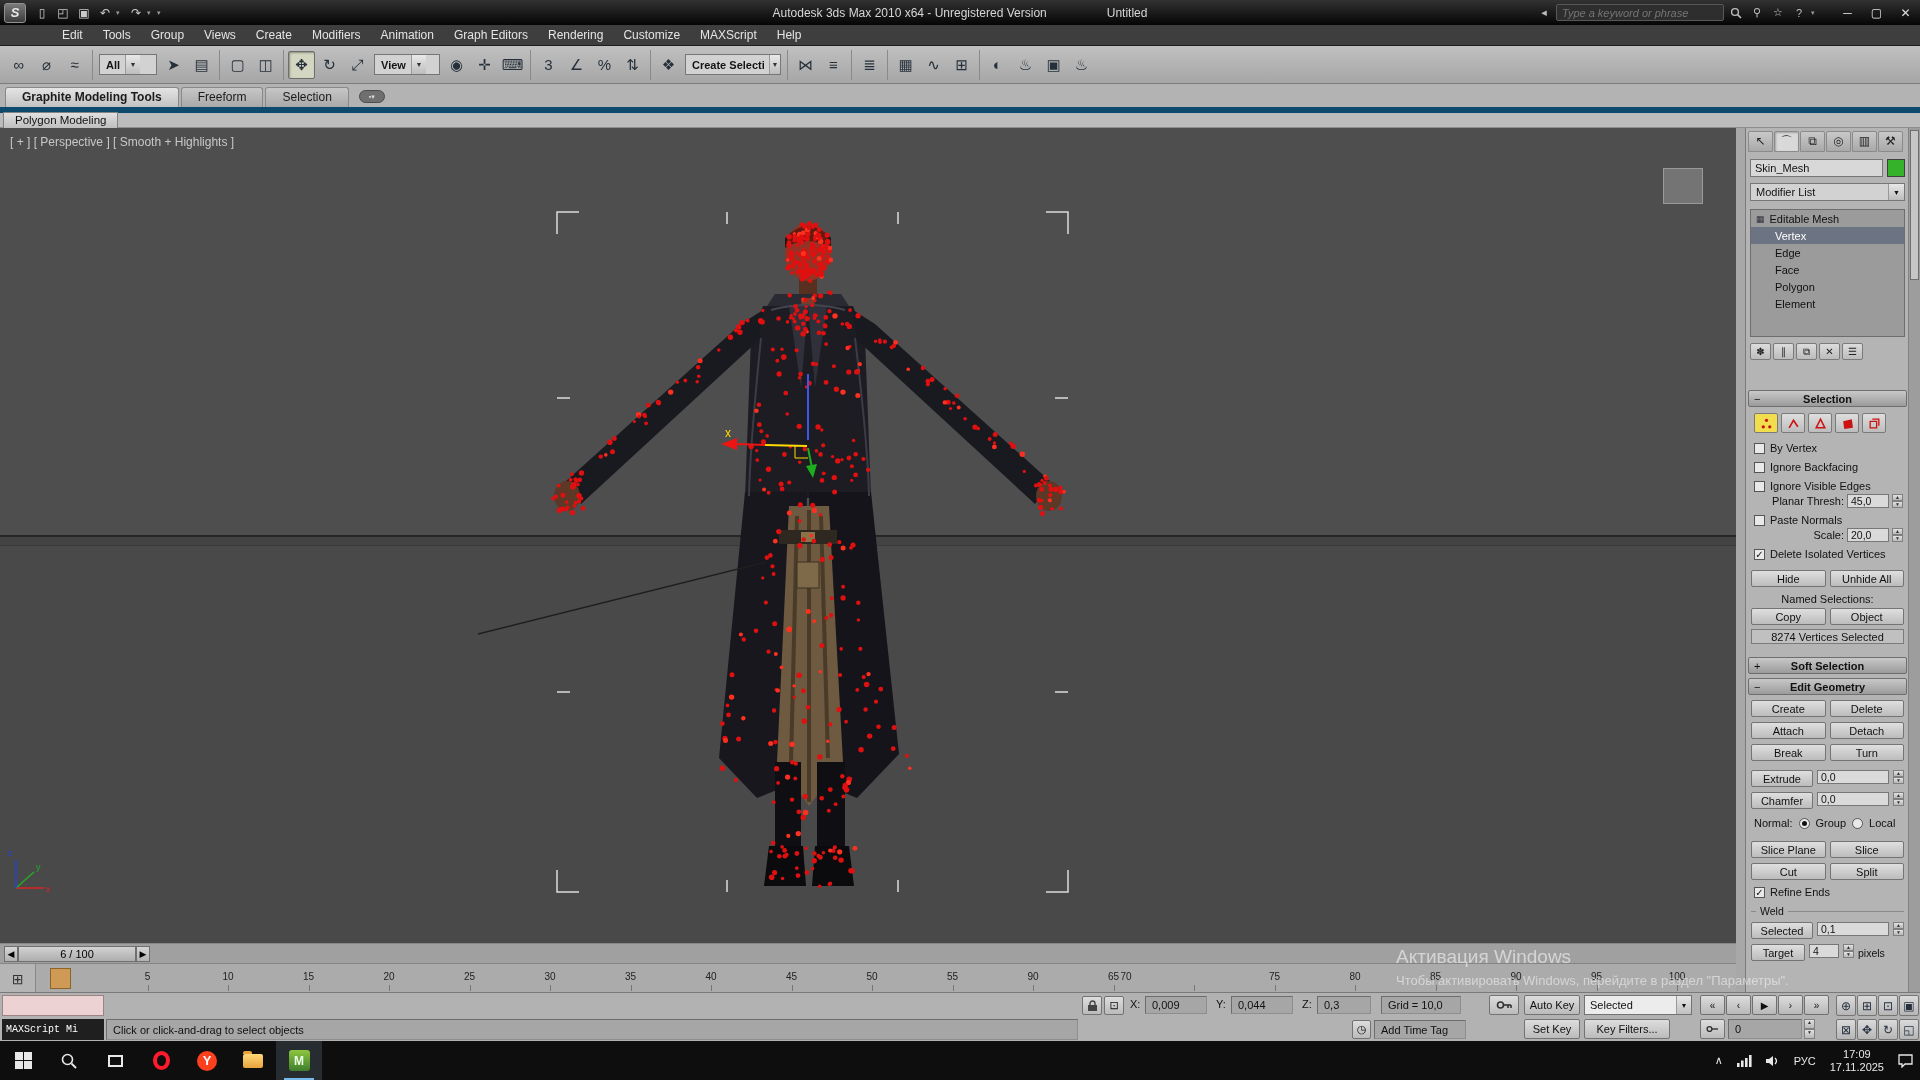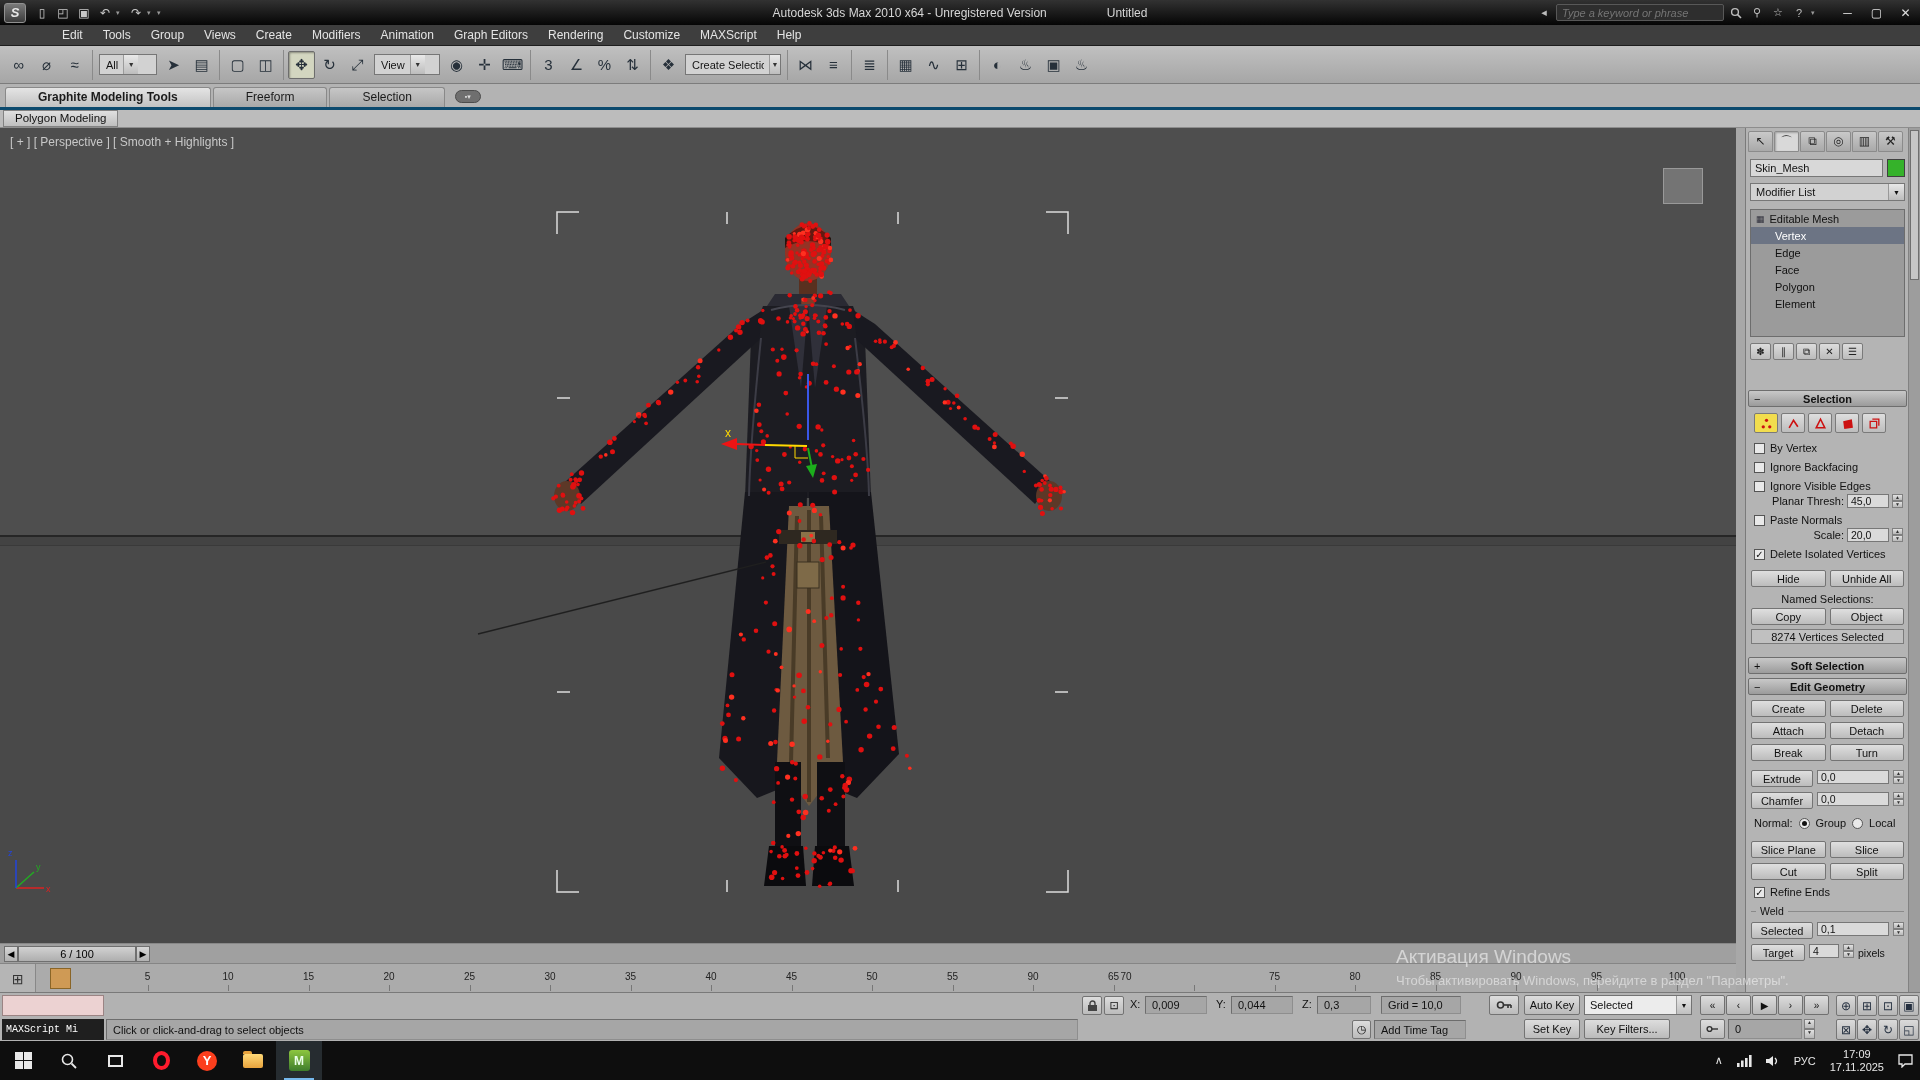--- a/index.html
+++ b/index.html
@@ -32,34 +32,34 @@
 
   
   .toolbar { position:absolute; top:46px; left:0; width:1920px; height:38px;
     background:linear-gradient(#c0c0c0,#a6a6a6); border-bottom:1px solid #7c7c7c;
     display:flex; align-items:center; padding:0 5px; gap:1px; }
   .ticon { width:27px; height:28px; display:flex; align-items:center; justify-content:center;
     font-size:15px; color:#26303a; border:1px solid transparent; border-radius:2px; flex:none; }
   .ticon.pressed { background:#d3d6c0; border:1px solid #6d6d6d; box-shadow:inset 1px 1px 2px rgba(0,0,0,.35); }
   .tsep { width:1px; height:30px; background:#8a8a8a; margin:0 3px; flex:none; }
   .tdrop { height:21px; background:#d2d2d2; border:1px solid #767676; display:flex; align-items:center;
-    font-size:11px; color:#141414; padding-left:6px; flex:none; margin:0 2px; }
+    font-size:11px; color:#141414; padding-left:6px; flex:none; margin:0 2px;font-weight:bold; }
   .tdrop .arr { width:15px; height:100%; margin-left:5px; border-left:1px solid #9b9b9b;
     background:linear-gradient(#e9e9e9,#bdbdbd); display:flex; align-items:center; justify-content:center;
     font-size:7px; color:#333; }
 
   
   .ribbon { position:absolute; top:84px; left:0; width:1920px; height:44px; background:#b3b3b3; border-bottom:1px solid #8d8d8d; }
   .rtabs { display:flex; align-items:flex-end; height:23px; padding-left:5px; gap:2px; }
-  .rtab { padding:2px 32px 3px; font-size:12px; color:#1b1b1b; background:linear-gradient(#c6c6c6,#a9a9a9);
+  .rtab { padding:2px 16px 3px; font-size:12px; color:#1b1b1b; background:linear-gradient(#c6c6c6,#a9a9a9);
     border:1px solid #898989; border-bottom:none; border-radius:3px 3px 0 0; }
   .rtab.active { background:linear-gradient(#e4e4e4,#c2c2c2); font-weight:bold; }
   .rtoggle { width:26px; height:13px; margin:0 0 4px 8px; border-radius:7px; background:#6f6f6f;
     border:1px solid #4c4c4c; display:flex; align-items:center; justify-content:center; color:#dcdcdc; font-size:7px; }
-  .rsub { height:20px; display:flex; align-items:center; padding-left:3px; background:#bcbcbc; border-top:3px solid #0c4a6e; }
+  .rsub { height:20px; display:flex; align-items:center; padding-left:3px; background:#bcbcbc; border-top:6px solid #0c4a6e; }
   .ptab { padding:1px 11px 2px; font-size:11.5px; color:#111; background:linear-gradient(#e0e0e0,#bfbfbf); border:1px solid #828282; }
 
   
   .viewport { position:absolute; left:0; top:128px; width:1736px; height:815px; background:#4e4e4e; overflow:hidden; }
   .vp-label { position:absolute; left:10px; top:7px; color:#c8c8c8; font-size:12px; z-index:5; }
   .hline  { position:absolute; left:0; top:407px; width:100%; height:2px; background:#262626; }
   .hband  { position:absolute; left:0; top:409px; width:100%; height:8px; background:#434343; }
   .hline2 { position:absolute; left:0; top:417px; width:100%; height:1px; background:#3a3a3a; }
   .lower  { position:absolute; left:0; top:418px; width:100%; bottom:0; background:#494949; }
   .viewcube { position:absolute; left:1663px; top:40px; width:40px; height:36px;

